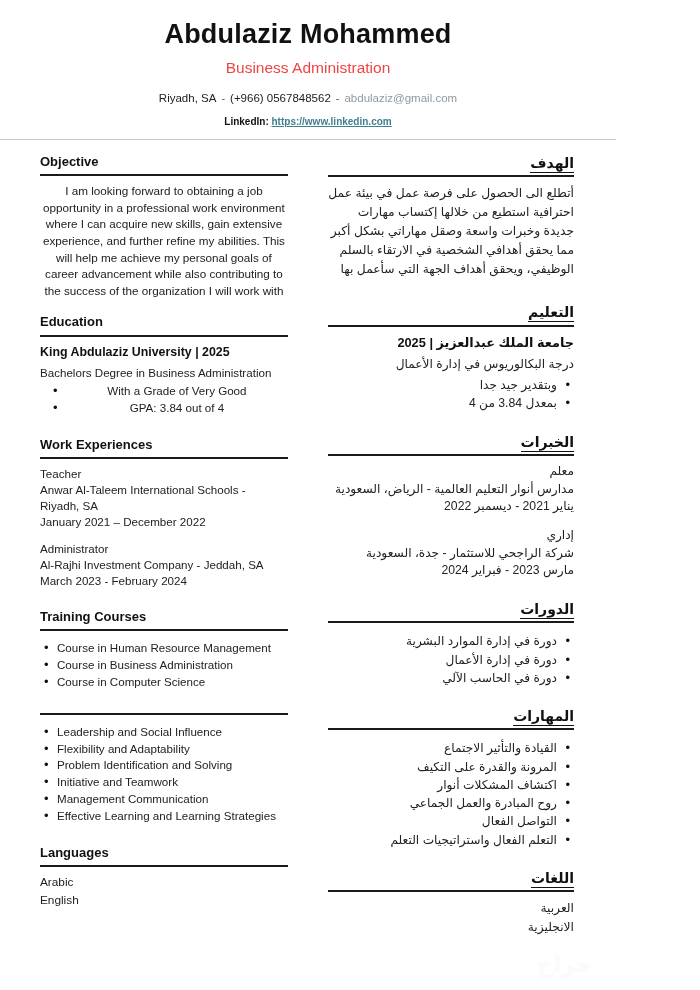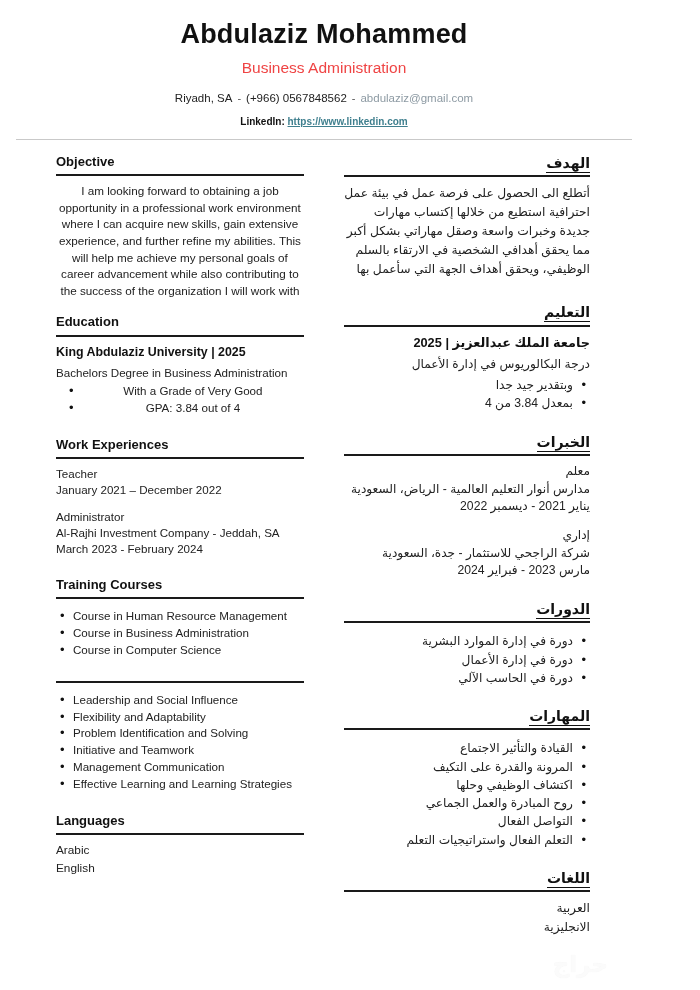--- a/index.html
+++ b/index.html
@@ -15,21 +15,20 @@
     color: #1a1a1a;
     position: relative;
     overflow: hidden;
   }
   .page {
     width: 616px;
     height: 990px;
     position: relative;
     box-sizing: border-box;
     background: #fff;
-    margin-left: 16px;
   }
 
   
   .header {
     padding: 18px 0 11px 0;
     text-align: center;
     border-bottom: 1px solid #c9c9c9;
   }
   .full-name {
     font-size: 27px;
@@ -289,20 +288,21 @@
       </div>
 
       <div class="gap-md"></div>
 
       <div class="sec">
         <div class="sec-head">Work Experiences</div>
         <div class="sec-rule"></div>
         <div class="sec-body">
           <div class="job-block">
             <p class="sub">Teacher</p>
+            <p class="sub">Anwar Al-Taleem International Schools - Riyadh, SA</p>
             <p class="sub">January 2021 – December 2022</p>
           </div>
           <div class="job-block">
             <p class="sub">Administrator</p>
             <p class="sub"> Al-Rajhi Investment Company - Jeddah, SA</p>
             <p class="sub">March 2023 - February 2024</p>
           </div>
         </div>
       </div>
 
@@ -409,21 +409,21 @@
 
       <div class="gap-md"></div>
 
       <div class="sec">
         <div class="sec-head-ar"><span class="u">المهارات</span></div>
         <div class="sec-rule"></div>
         <div class="sec-body">
           <ul class="bl-ar">
             <li>القيادة والتأثير الاجتماع</li>
             <li>المرونة والقدرة على التكيف</li>
-            <li>اكتشاف الوظيفي وحلها</li>
+            <li>اكتشاف المشكلات أنوار</li>
             <li>روح المبادرة والعمل الجماعي</li>
             <li>التواصل الفعال</li>
             <li>التعلم الفعال واستراتيجيات التعلم</li>
           </ul>
         </div>
       </div>
 
       <div class="gap-md"></div>
 
       <div class="sec">

